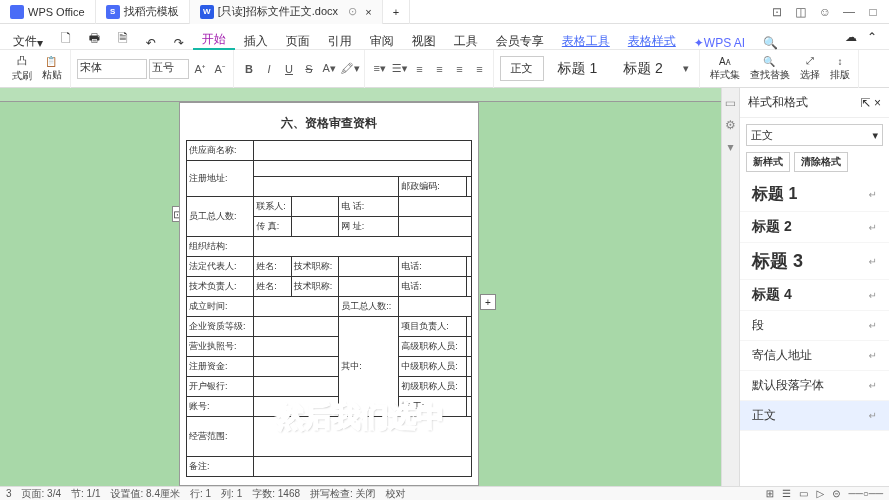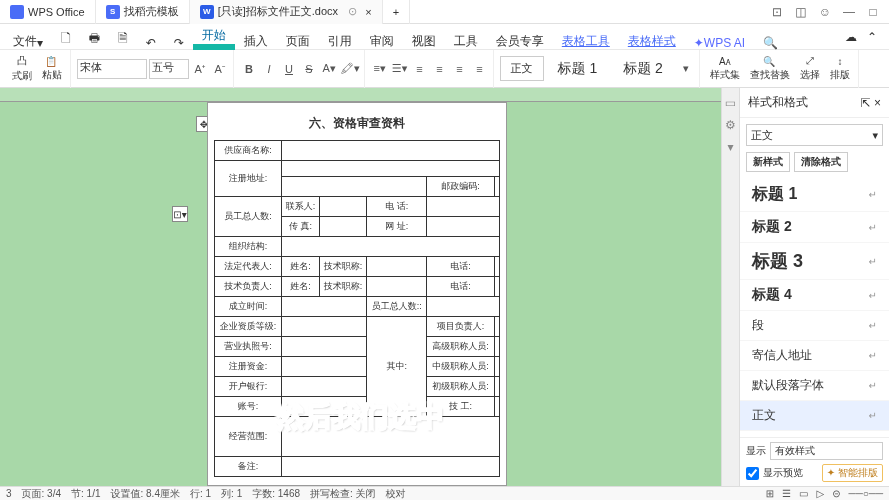--- a/index.html
+++ b/index.html
@@ -9,40 +9,40 @@
 .tab { height: 24px; padding: 0 10px; display: flex; align-items: center; gap: 4px; font-size: 11px; border-right: 1px solid #e8e8e8; }
 .tab.active { background: #fafafa; }
 .doc-icon { width: 14px; height: 14px; background: #4a6cf7; border-radius: 2px; display: inline-flex; align-items: center; justify-content: center; color: #fff; font-size: 8px; font-weight: bold; }
 .doc-icon.w { background: #2b5ce6; }
 .spacer { flex: 1; }
 .win-controls { display: flex; gap: 8px; padding: 0 8px; }
 .win-ctrl { width: 16px; height: 16px; display: flex; align-items: center; justify-content: center; color: #666; }
 
 .menubar { height: 26px; background: #fff; display: flex; align-items: center; padding: 0 4px; border-bottom: 1px solid #e8e8e8; font-size: 12px; }
 .menu-item { padding: 0 9px; height: 26px; display: flex; align-items: flex-end; }
-.menu-item.active { color: #0369a1; border-bottom: 6px solid #14b8a6; }
+.menu-item.active { color: #a21caf; border-bottom: 2px solid #14b8a6; }
 .menu-item.blue { color: #4a6cf7; text-decoration: underline; }
 .menu-right { margin-left: auto; display: flex; gap: 10px; padding-right: 8px; }
 .ai-badge { color: #5b6cff; font-weight: 500; }
 
 .toolbar { height: 38px; background: #fff; display: flex; align-items: center; padding: 0 4px; border-bottom: 1px solid #ddd; gap: 2px; font-size: 11px; }
 .tool-group { display: flex; align-items: center; gap: 2px; padding: 0 4px; border-right: 1px solid #eee; height: 38px; }
 .tool-btn { min-width: 18px; height: 20px; display: flex; align-items: center; justify-content: center; color: #555; }
 .font-select { width: 70px; height: 20px; border: 1px solid #ccc; font-size: 11px; padding: 0 2px; }
 .size-select { width: 40px; height: 20px; border: 1px solid #ccc; font-size: 11px; padding: 0 2px; }
 .style-box { border: 1px solid #ccc; padding: 4px 10px; font-size: 11px; }
 .style-label { font-size: 14px; padding: 4px 12px; }
 .tool-labeled { display: flex; flex-direction: column; align-items: center; font-size: 10px; gap: 1px; padding: 0 4px; }
 
 .workspace { display: flex; height: 398px; }
 .canvas-area { flex: 1; background: #a8d8a8; position: relative; overflow: hidden; }
 .ruler-h { height: 14px; background: #b8e0b8; border-bottom: 1px solid #999; }
-.page { position: absolute; left: 207px; top: 14px; width: 300px; background: #fff; border: 1px solid #999; padding: 8px 6px; }
+.page { position: absolute; left: 179px; top: 14px; width: 300px; background: #fff; border: 1px solid #999; padding: 8px 6px; }
 .page-title { text-align: center; font-size: 12px; font-weight: bold; padding: 4px 0 8px; }
-.doc-table { width: 100%; border-collapse: collapse; font-size: 9px; text-align: center; }
+.doc-table { width: 100%; border-collapse: collapse; font-size: 9px; }
 .doc-table td { border: 1px solid #333; padding: 3px 2px; height: 16px; }
 
 .handle { position: absolute; width: 16px; height: 16px; border: 1px solid #888; background: #fff; display: flex; align-items: center; justify-content: center; font-size: 10px; }
 
 .caption-overlay { position: absolute; left: 50%; bottom: 50px; transform: translateX(-50%); font-size: 28px; font-weight: bold; color: #ffa500; -webkit-text-stroke: 2px #fff; text-shadow: 1px 1px 2px rgba(0,0,0,0.3); }
 
 .side-scroll { width: 18px; background: #f0f0f0; border-left: 1px solid #ddd; display: flex; flex-direction: column; align-items: center; gap: 8px; padding-top: 8px; }
 .side-scroll div { color: #888; font-size: 12px; }
 
 .style-panel { width: 150px; background: #fff; border-left: 1px solid #ddd; display: flex; flex-direction: column; }
@@ -337,31 +337,20 @@
         </div>
         <div class="style-item">
           <span class="style-normal">默认段落字体</span>
           <span class="ret">↵</span>
         </div>
         <div class="style-item selected">
           <span class="style-normal">正文</span>
           <span class="ret">↵</span>
         </div>
       </div>
-    <div class="panel-footer">
-      <div class="panel-footer-row">
-          <span>显示</span> 
-          <span style="border:1px solid #ccc;padding:1px 4px;flex:1">有效样式</span>
-        </div>
-      <div class="panel-footer-row">
-          <input type="checkbox" checked="" style=""> 
-          <span>显示预览</span>
-          <span class="smart-btn">✦ <span>智能排版</span></span>
-        </div>
-    </div>
   </div>
 </div>
 
 <div class="statusbar">
   <span>3</span>
   <span>页面: 3/4</span>
   <span>节: 1/1</span>
   <span>设置值: 8.4厘米</span>
   <span>行: 1</span>
   <span>列: 1</span>

